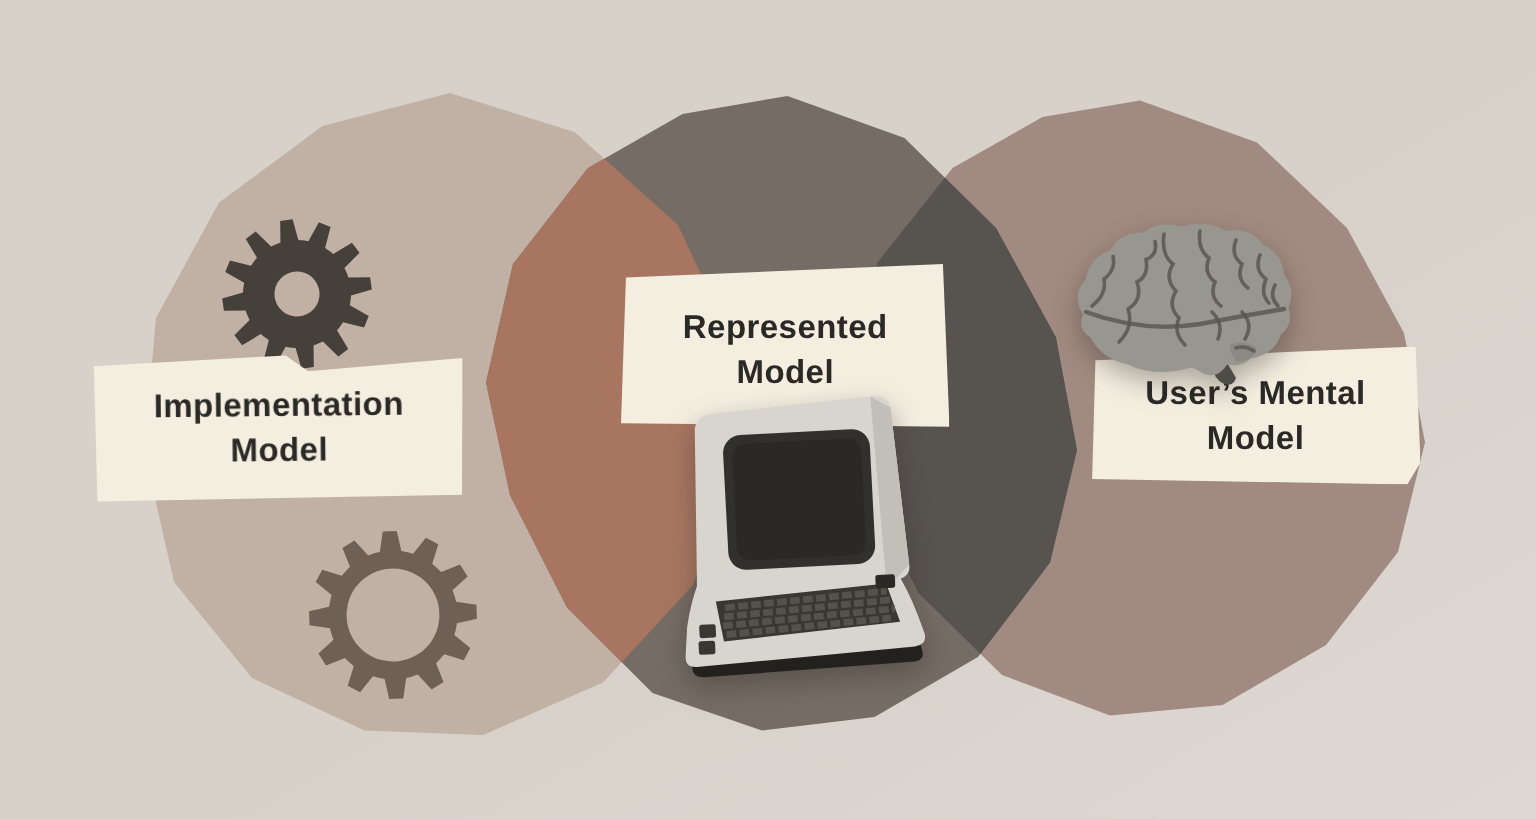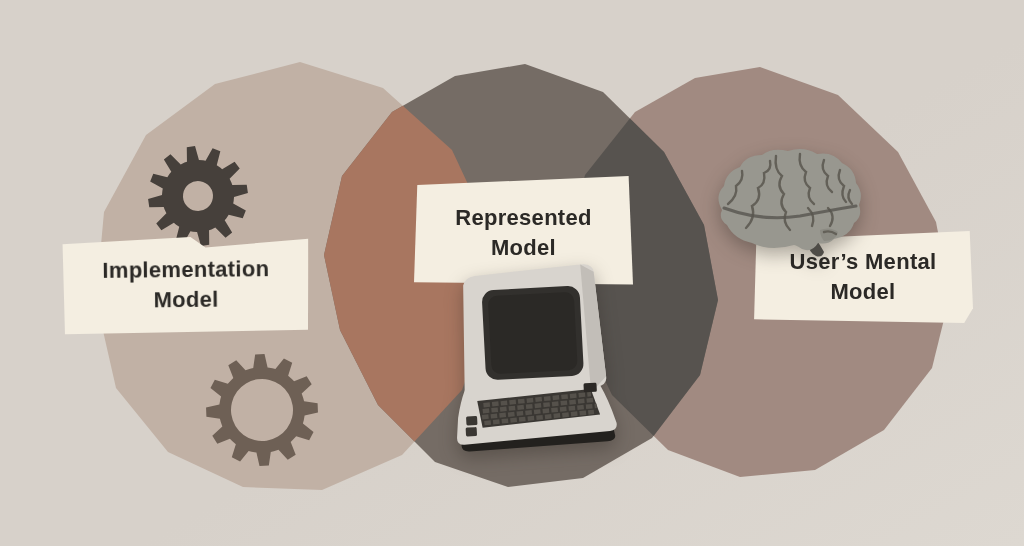--- a/index.html
+++ b/index.html
@@ -25,21 +25,21 @@
     left:62px;top:236px;width:248px;height:98px;
     clip-path:polygon(0.4% 7%, 52% 1%, 58% 12%, 99.5% 4%, 99% 97%, 1% 99%);
     transform:rotate(-0.6deg);
   }
   .card-represented{
     left:414px;top:176px;width:219px;height:113px;
     clip-path:polygon(1.5% 8%, 98% 0%, 100% 96%, 0% 94%);
     text-align:center;
   }
   .card-mental{
-    left:753px;top:231px;width:220px;height:92px;
+    left:727px;top:231px;width:220px;height:92px;
     clip-path:polygon(1.5% 10%, 98.5% 0%, 100% 84%, 96% 100%, 0.5% 96%);
   }
   .icon-shadow{filter:drop-shadow(0 7px 9px rgba(40,34,28,.35));}
   svg{display:block;}
 </style>
 </head>
 <body>
 
 <div class="stage">
 

